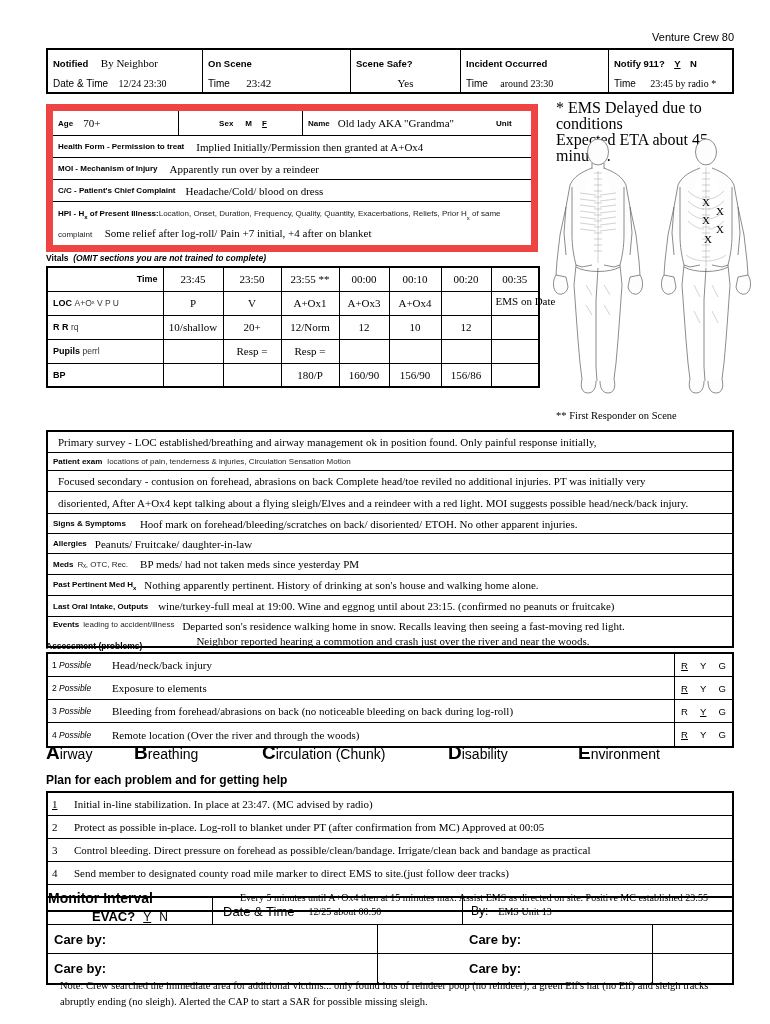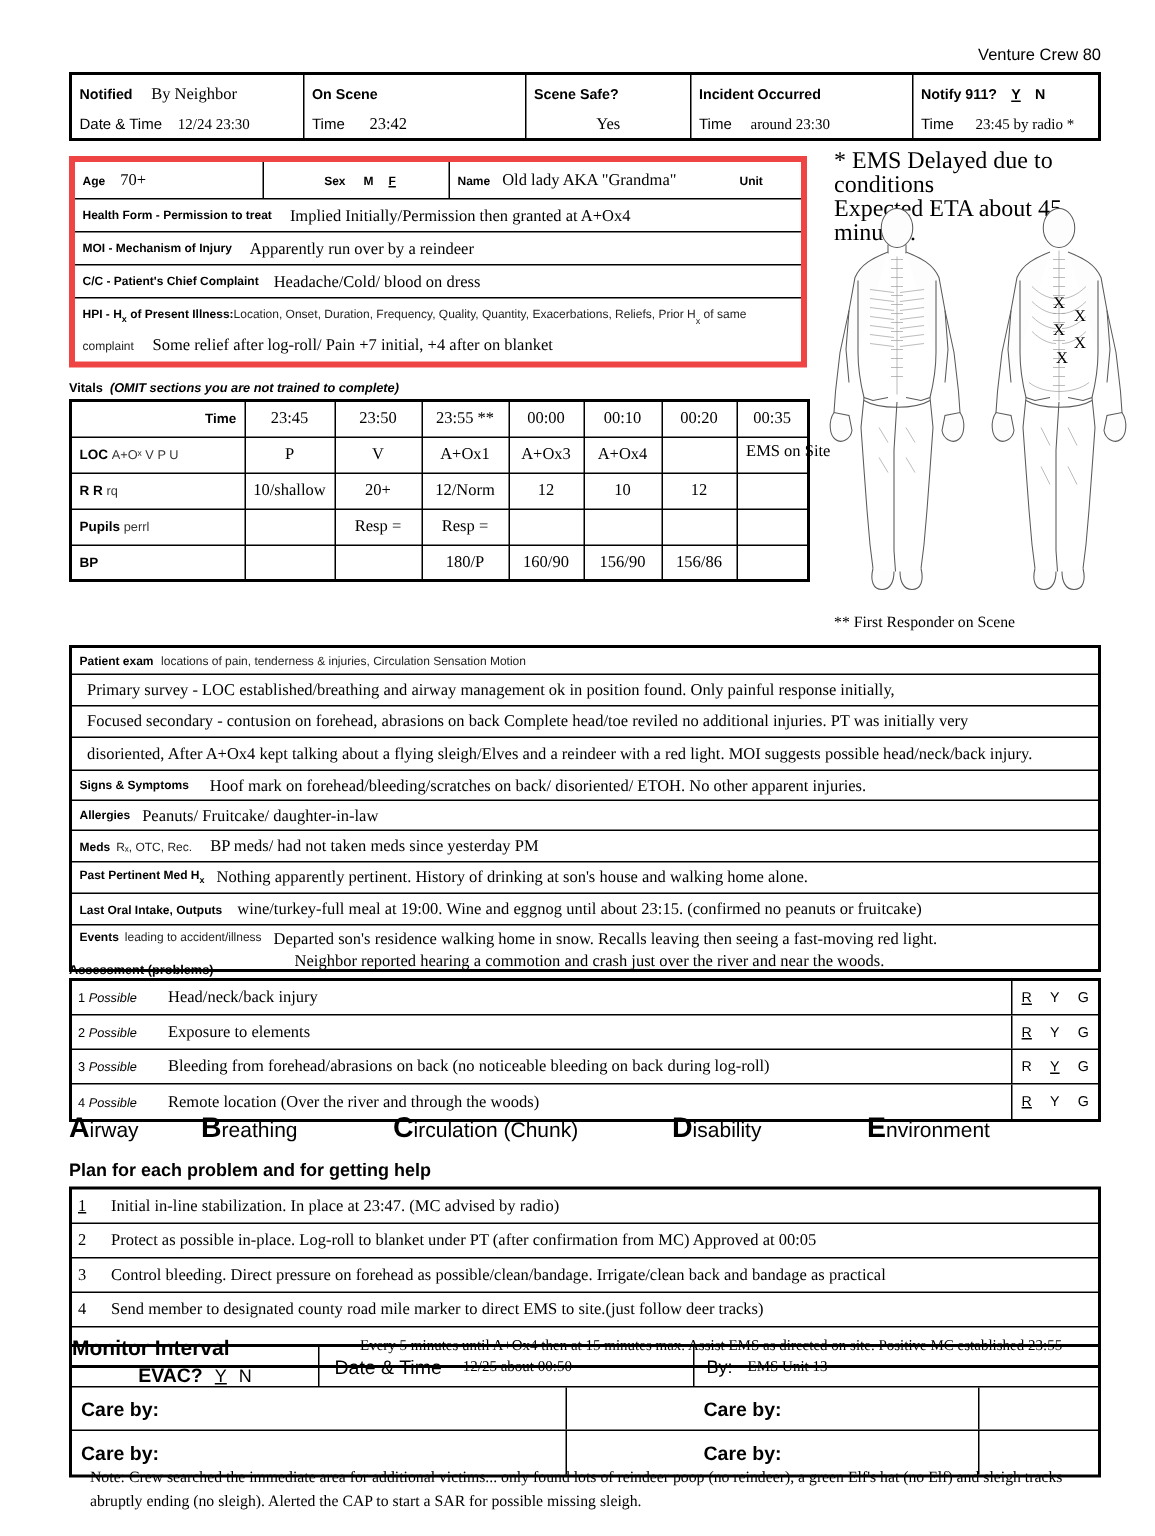--- a/index.html
+++ b/index.html
@@ -39,21 +39,21 @@
   .strip .cell { border-right:1px solid #000; position:relative; padding:3px 5px 0 5px; }
   .strip .cell:last-child { border-right:none; }
   .c1 { width:155px; } .c2 { width:148px; } .c3 { width:110px; }
   .c4 { width:148px; } .c5 { flex:1; }
   .strip .row1 { height:19px; line-height:18px; white-space:nowrap; }
   .strip .row2 { height:20px; line-height:20px; white-space:nowrap; }
   .u { text-decoration:underline; }
   .ctr { text-align:center; }
 
   
-  .info { position:absolute; left:46px; top:104px; width:492px; border:4px solid #ef4444; }
+  .info { position:absolute; left:46px; top:104px; width:492px; border:7px solid #ef4444; }
   .info .r { border-bottom:1px solid #000; display:flex; align-items:center; }
   .info .r:last-child { border-bottom:none; }
   .h28 { height:25px; } .h23 { height:22px; }
   .info .sub { border-right:1px solid #000; height:100%; display:flex; align-items:center; padding-left:5px; }
   .pad { padding-left:5px; }
 
   .hpi { padding:2px 5px 3px 5px; line-height:14px; }
 
   
   .vitals-cap { position:absolute; left:46px; top:253px; font-style:italic; font-size:8.5px; font-weight:bold; }
@@ -232,21 +232,21 @@
         </tr>
         <tr>
           <td class="rh">LOC <span>A+Oˣ V P U</span></td>
           <td>P</td>
           <td>V</td>
           <td>A+Ox1</td>
           <td>A+Ox3</td>
           <td>A+Ox4</td>
           <td></td>
           <td class="ovf">
-            <i>EMS on Site</i>
+            <i>EMS on Date</i>
           </td>
         </tr>
         <tr>
           <td class="rh">R R <span>rq</span></td>
           <td>10/shallow</td>
           <td>20+</td>
           <td>12/Norm</td>
           <td>12</td>
           <td>10</td>
           <td>12</td>
@@ -269,27 +269,27 @@
           <td>180/P</td>
           <td>160/90</td>
           <td>156/90</td>
           <td>156/86</td>
           <td></td>
         </tr>
       </tbody>
   </table>
 
   <div class="exam">
+    <div class="r" style="height:21px">
+        <span class="hand free">Primary survey - LOC established/breathing and airway management ok in position found. Only painful response initially,</span>
+      </div>
     <div class="r" style="height:18px; padding-left:5px">
       <span class="lbl-sm">Patient exam</span>
       <span class="lbl-thin" style="margin-left:5px">locations of pain, tenderness &amp; injuries, Circulation Sensation Motion</span>
     </div>
-    <div class="r" style="height:21px">
-        <span class="hand free">Primary survey - LOC established/breathing and airway management ok in position found. Only painful response initially,</span>
-      </div>
     <div class="r" style="height:21px">
         <span class="hand free">Focused secondary - contusion on forehead, abrasions on back Complete head/toe reviled no additional injuries.  PT was initially very</span>
       </div>
     <div class="r" style="height:22px">
         <span class="hand free">disoriented, After A+Ox4 kept talking about a flying sleigh/Elves and a reindeer with a red light. MOI suggests possible head/neck/back injury.</span>
       </div>
     <div class="r" style="height:20px; padding-left:5px">
       <span class="lbl-sm">Signs &amp; Symptoms</span>
       <span class="hand" style="margin-left:14px">Hoof mark on forehead/bleeding/scratches on back/ disoriented/ ETOH. No other apparent injuries.</span>
     </div>

